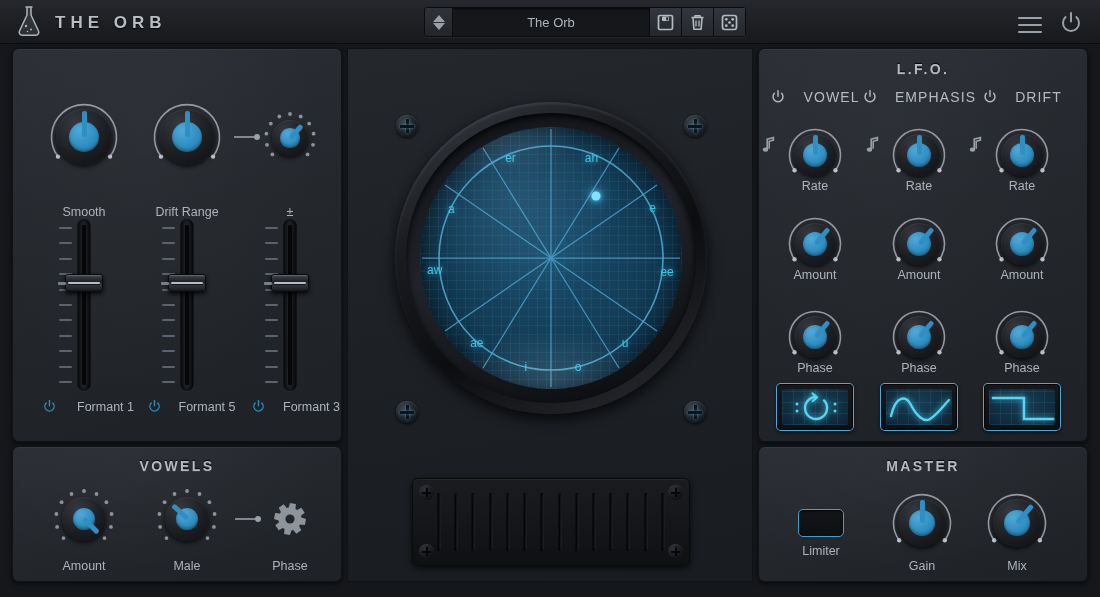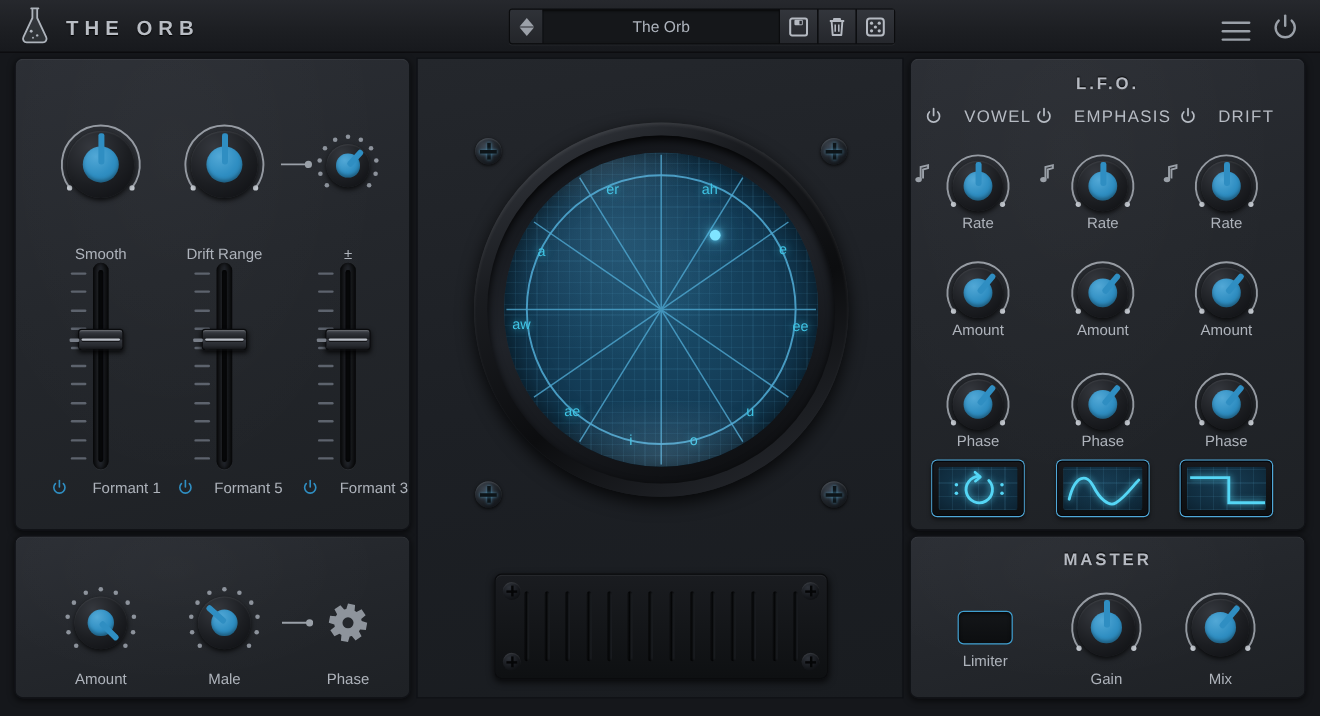--- a/index.html
+++ b/index.html
@@ -431,20 +431,21 @@
       <div class="pwr-row" style="left:235px;top:350px;width:92px;justify-content:flex-end;">
         <svg width="15" height="15" viewBox="0 0 20 20">
           <path d="M5.6 5.4 a6.2 6.2 0 1 0 8.8 0" fill="none" stroke="#2f8ec2" stroke-width="1.8" stroke-linecap="round"></path>
           <path d="M10 2 v7" stroke="#2f8ec2" stroke-width="1.8" stroke-linecap="round"></path>
         </svg>
         <span class="lbl">Formant 3</span>
       </div>
     </div>
 
   <div class="panel" id="vowels-panel" style="left:12px;top:446px;width:330px;height:136px;">
+    <div class="sec-title" style="top:11px;">VOWELS</div>
   <div class="knob" style="left:40px;top:41px;width:62px;height:62px;">
         <svg width="62" height="62" class="dotring">
           <circle cx="10.5" cy="50.1" r="1.9" fill="#8d939c"></circle>
           <circle cx="4.1" cy="38.9" r="1.9" fill="#8d939c"></circle>
           <circle cx="3.4" cy="26.0" r="1.9" fill="#8d939c"></circle>
           <circle cx="8.6" cy="14.2" r="1.9" fill="#8d939c"></circle>
           <circle cx="18.5" cy="6.0" r="1.9" fill="#8d939c"></circle>
           <circle cx="31.0" cy="3.0" r="1.9" fill="#8d939c"></circle>
           <circle cx="43.5" cy="6.0" r="1.9" fill="#8d939c"></circle>
           <circle cx="53.4" cy="14.2" r="1.9" fill="#8d939c"></circle>

